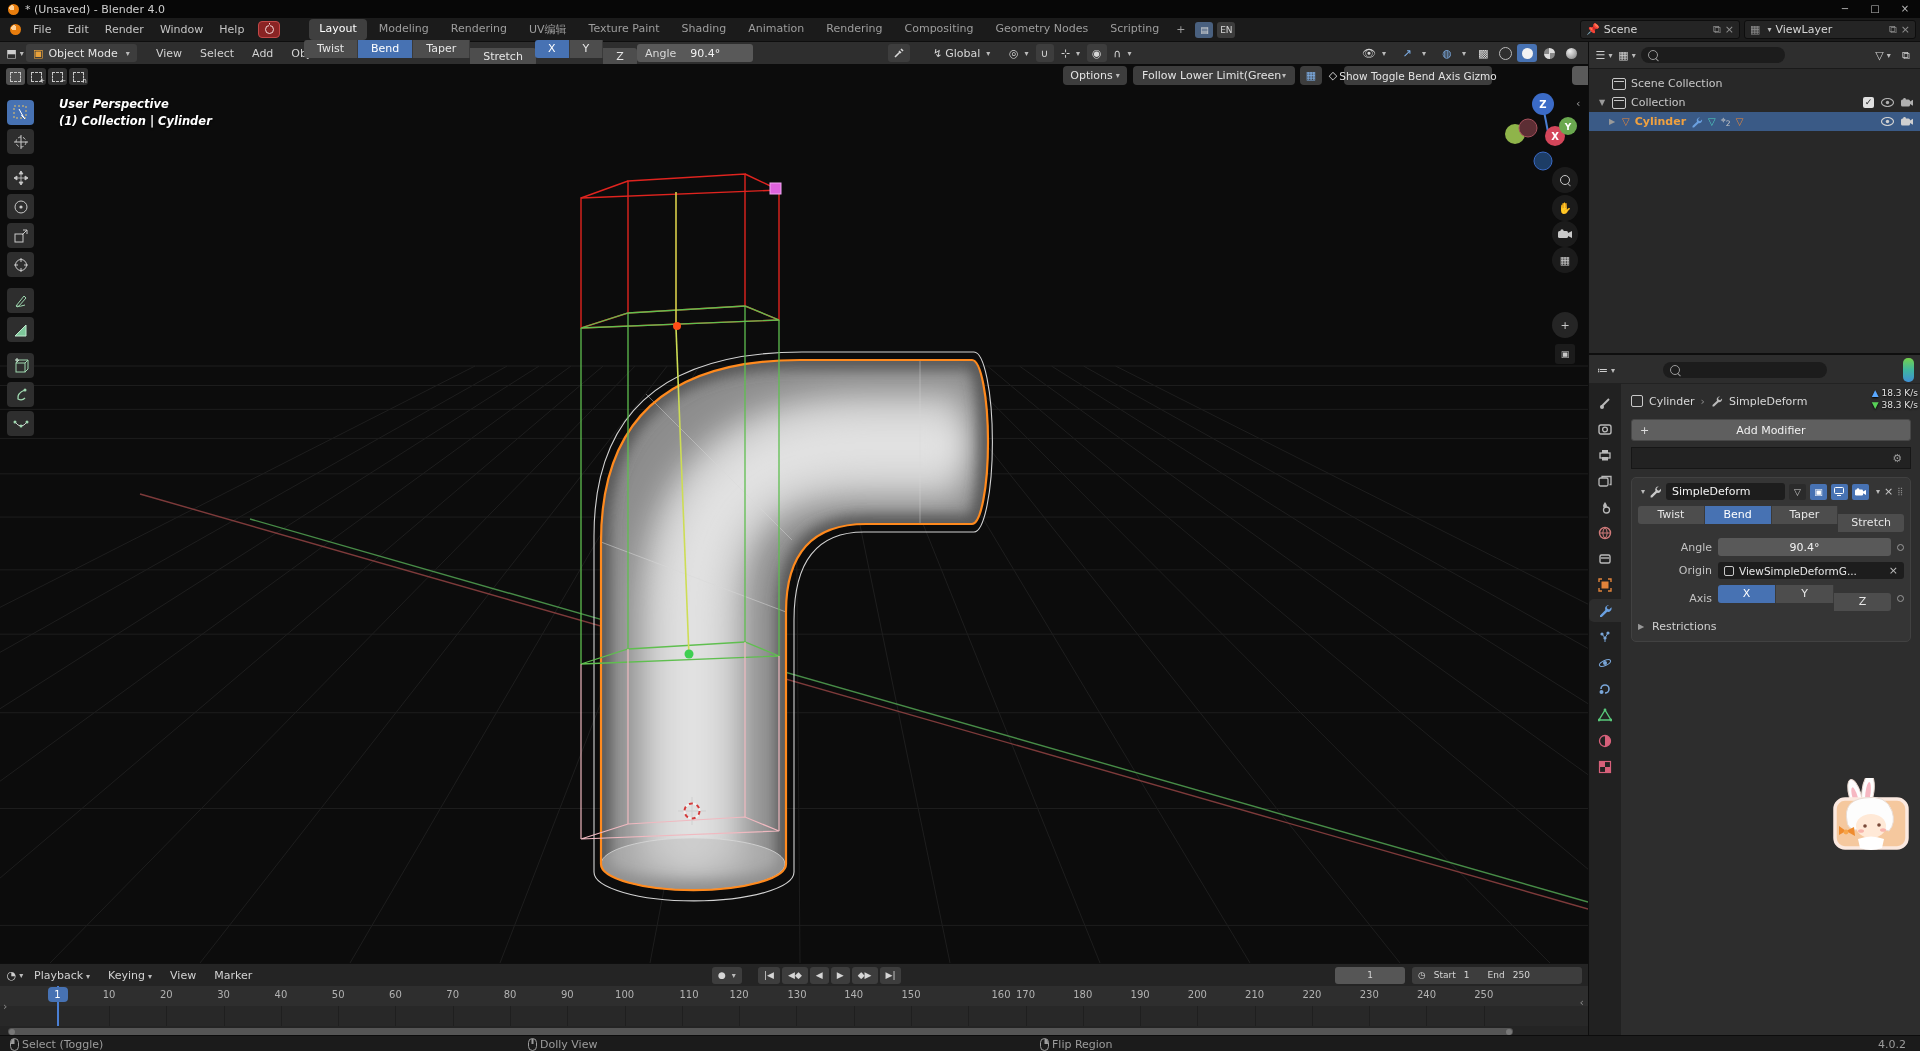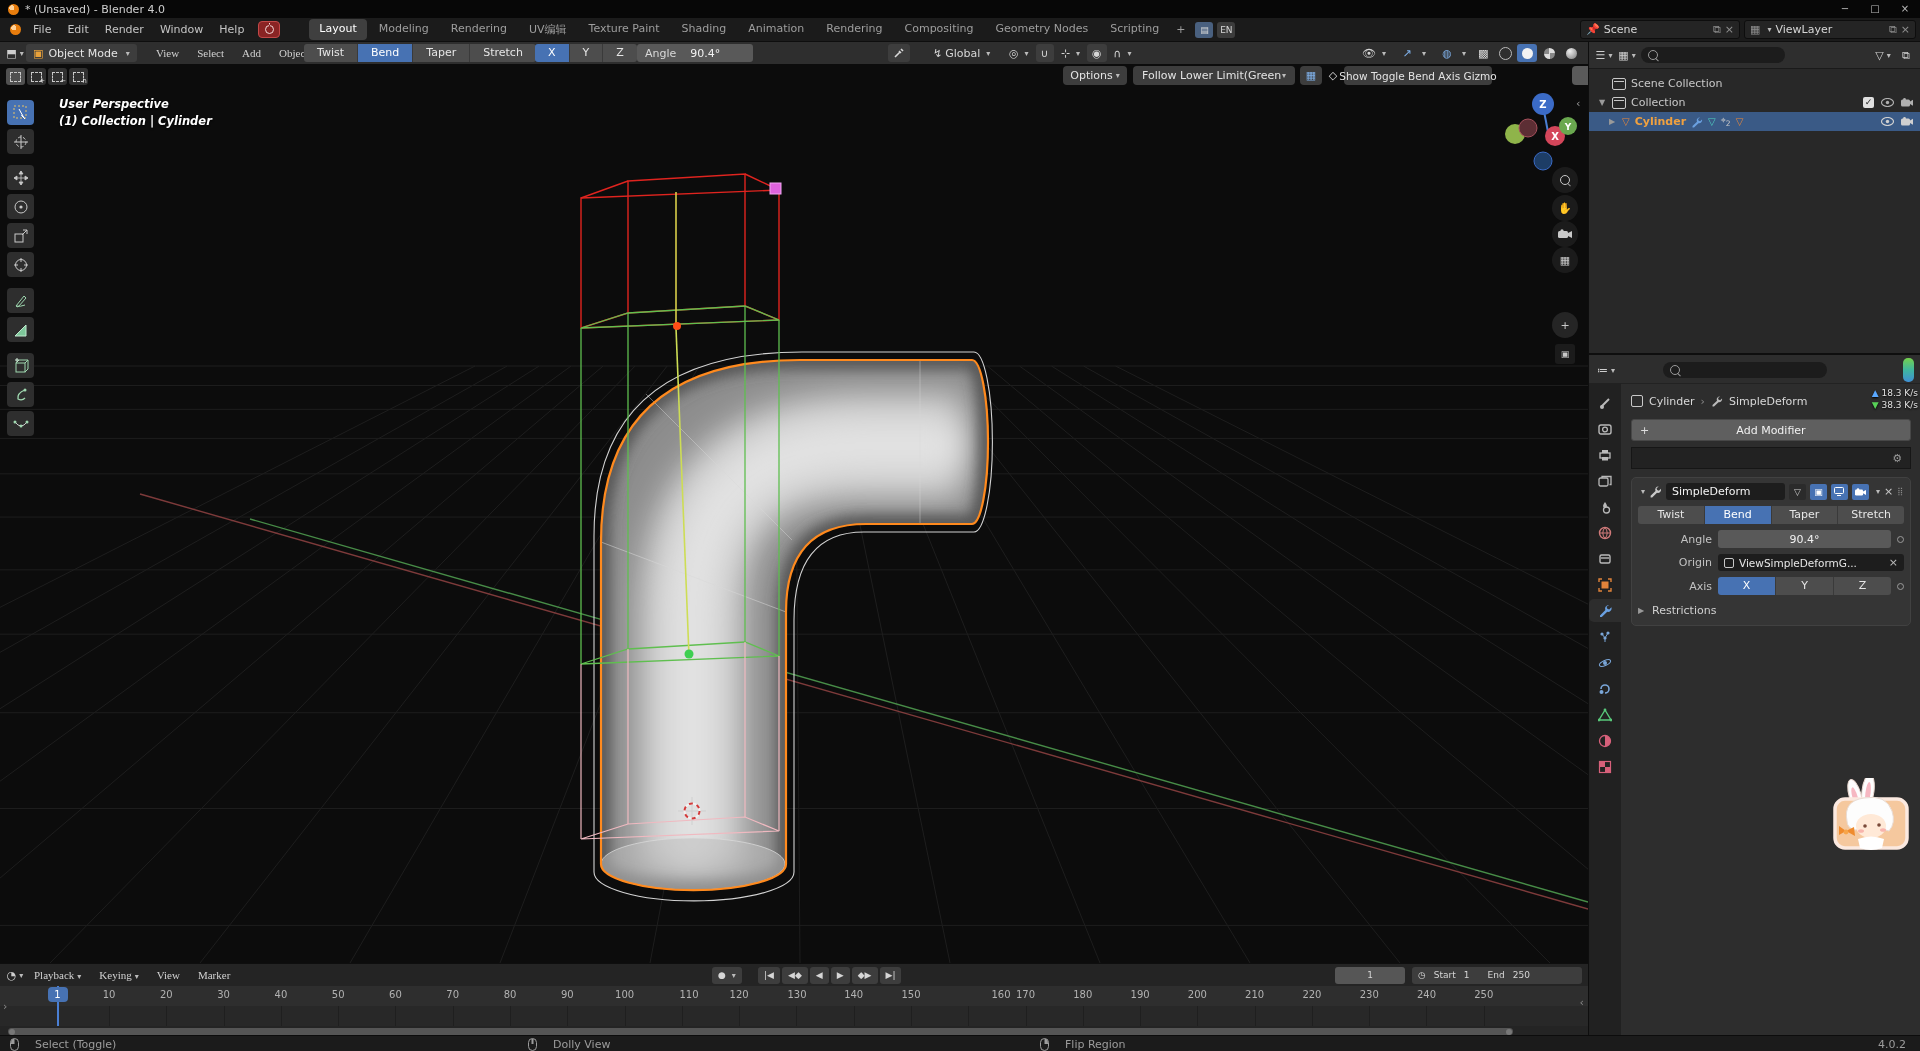--- a/index.html
+++ b/index.html
@@ -23,24 +23,24 @@
   .wtab.on{background:#3f3f3f;color:#fff;}
   #addws{color:#9e9e9e;padding:0 6px;}
   .mb-icon{width:18px;height:16px;background:#3c3c3c;border-radius:3px;margin-left:4px;display:flex;align-items:center;justify-content:center;font-size:9px;color:#d8d8d8;}
   .mb-icon.key{background:#49607f;}
   #topbar-right{position:absolute;right:4px;top:20px;display:flex;gap:4px;align-items:center;}
   .idfield{height:17px;background:#242424;border:1px solid #0d0d0d;border-radius:3px;display:flex;align-items:center;gap:4px;padding:0 5px;color:#d6d6d6;}
   .idfield .dim{color:#8f8f8f;}
   
   #toolheader{position:absolute;left:0;top:42px;width:1920px;height:22px;background:#2e2e2e;border-bottom:1px solid #111;}
   #toolheader .hg{position:absolute;top:0;height:22px;display:flex;align-items:center;gap:2px;}
-  .hmenu{padding:2px 8px;color:#d2d2d2;font-family:Liberation Serif, serif;}
+  .hmenu{padding:2px 8px;color:#d2d2d2;}
   .modechip{height:18px;background:#3d3d3d;border-radius:3px;display:flex;align-items:center;gap:5px;padding:0 7px;color:#e4e4e4;}
   .seg{height:18px;line-height:18px;padding:0 13px;background:#4d4d4d;color:#e6e6e6;border-right:1px solid #3a3a3a;}
-  .seg:first-child{border-radius:3px 0 0 3px;} .seg:last-child{border-radius:0 3px 3px 0;border-right:0;}
+  .seg:first-child{border-radius:3px 0 0 3px;} .seg:last-child{border-radius:0 3px 3px 0;border-right:0;margin-top:8px;}
   .seg.on{background:#4772b3;color:#fff;}
   .segwrap{display:flex;}
   .valfield{height:18px;background:#595959;border-radius:3px;display:flex;align-items:center;padding:0 8px;color:#f2f2f2;}
   .valfield .lbl{color:#d9d9d9;margin-right:14px;}
   .caret{font-size:8px;color:#bbb;margin-left:3px;}
   .hicon{width:18px;height:18px;display:flex;align-items:center;justify-content:center;color:#cfcfcf;}
   .hicon.blue{color:#7fb0e8;}
   .hbtn{height:18px;border-radius:3px;display:flex;align-items:center;padding:0 5px;gap:3px;color:#d6d6d6;}
   .shadebtn{width:20px;height:18px;display:flex;align-items:center;justify-content:center;border-radius:3px;}
   .shadebtn.on{background:#4772b3;}
@@ -109,21 +109,21 @@
   #channels{position:absolute;left:0;top:42px;width:1588px;height:20px;background:#282828;}
   .chline{position:absolute;top:0;bottom:0;width:1px;background:#1f1f1f;}
   #playhead{position:absolute;top:22px;height:40px;width:2px;background:#4a7fd4;}
   #framepill{position:absolute;top:23px;width:20px;height:15px;margin-left:-10px;background:#4772b3;border-radius:4px;color:#fff;text-align:center;line-height:15px;font-size:10px;}
   #tl-scroll{position:absolute;left:8px;top:64px;width:1505px;height:7px;background:#555;border-radius:4px;}
   #tl-scroll::before,#tl-scroll::after{content:"";position:absolute;top:0.5px;width:6px;height:6px;border-radius:50%;background:#787878;}
   #tl-scroll::before{left:1px}#tl-scroll::after{right:1px}
   .tlbtn{height:17px;background:#3d3d3d;border-radius:3px;display:flex;align-items:center;padding:0 6px;color:#d6d6d6;gap:3px;font-size:9px;}
   
   #statusbar{position:absolute;left:0;top:1035px;width:1920px;height:16px;background:#1b1b1b;border-top:1px solid #0c0c0c;box-sizing:border-box;color:#9c9c9c;}
-  .hint{position:absolute;top:0;display:flex;align-items:center;gap:16px;height:16px;}
+  .hint{position:absolute;top:0;display:flex;align-items:center;gap:3px;height:16px;}
   
   #netspeed{position:absolute;left:1862px;top:358px;width:56px;text-align:right;font-size:9px;color:#e2e2e2;text-shadow:0 1px 2px #000;}
   #netspeed .pill{position:absolute;right:4px;top:0;width:11px;height:24px;border-radius:5px;background:linear-gradient(#74d14c,#3fb6a0,#3f8fd4);}
   #netspeed .ln{margin-top:2px;white-space:nowrap;}
   #netspeed .ln:first-of-type{margin-top:30px;}
   .up{color:#5aa8ff}.dn{color:#58d158}
   svg text{font-family:"DejaVu Sans",sans-serif;}
 </style>
 </head>
 <body>

